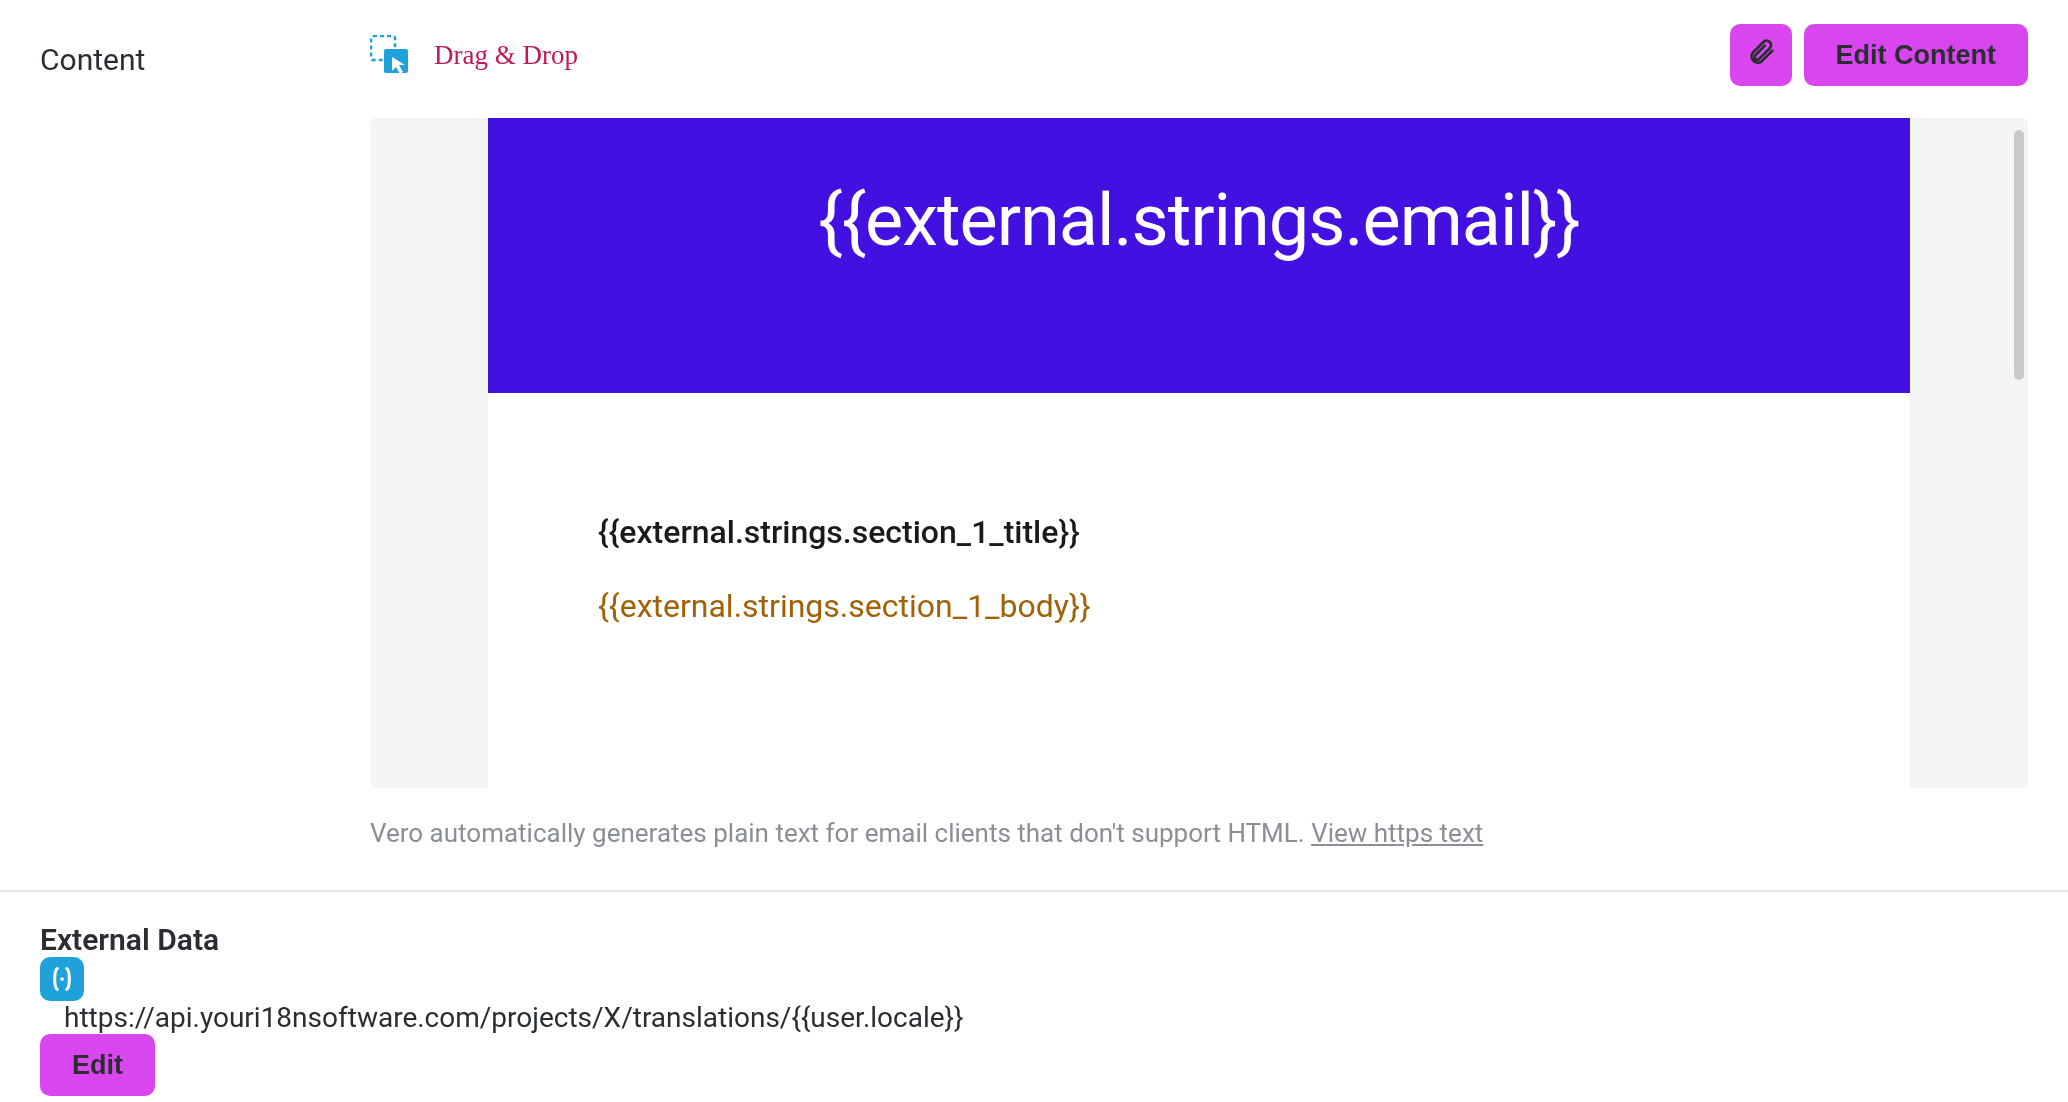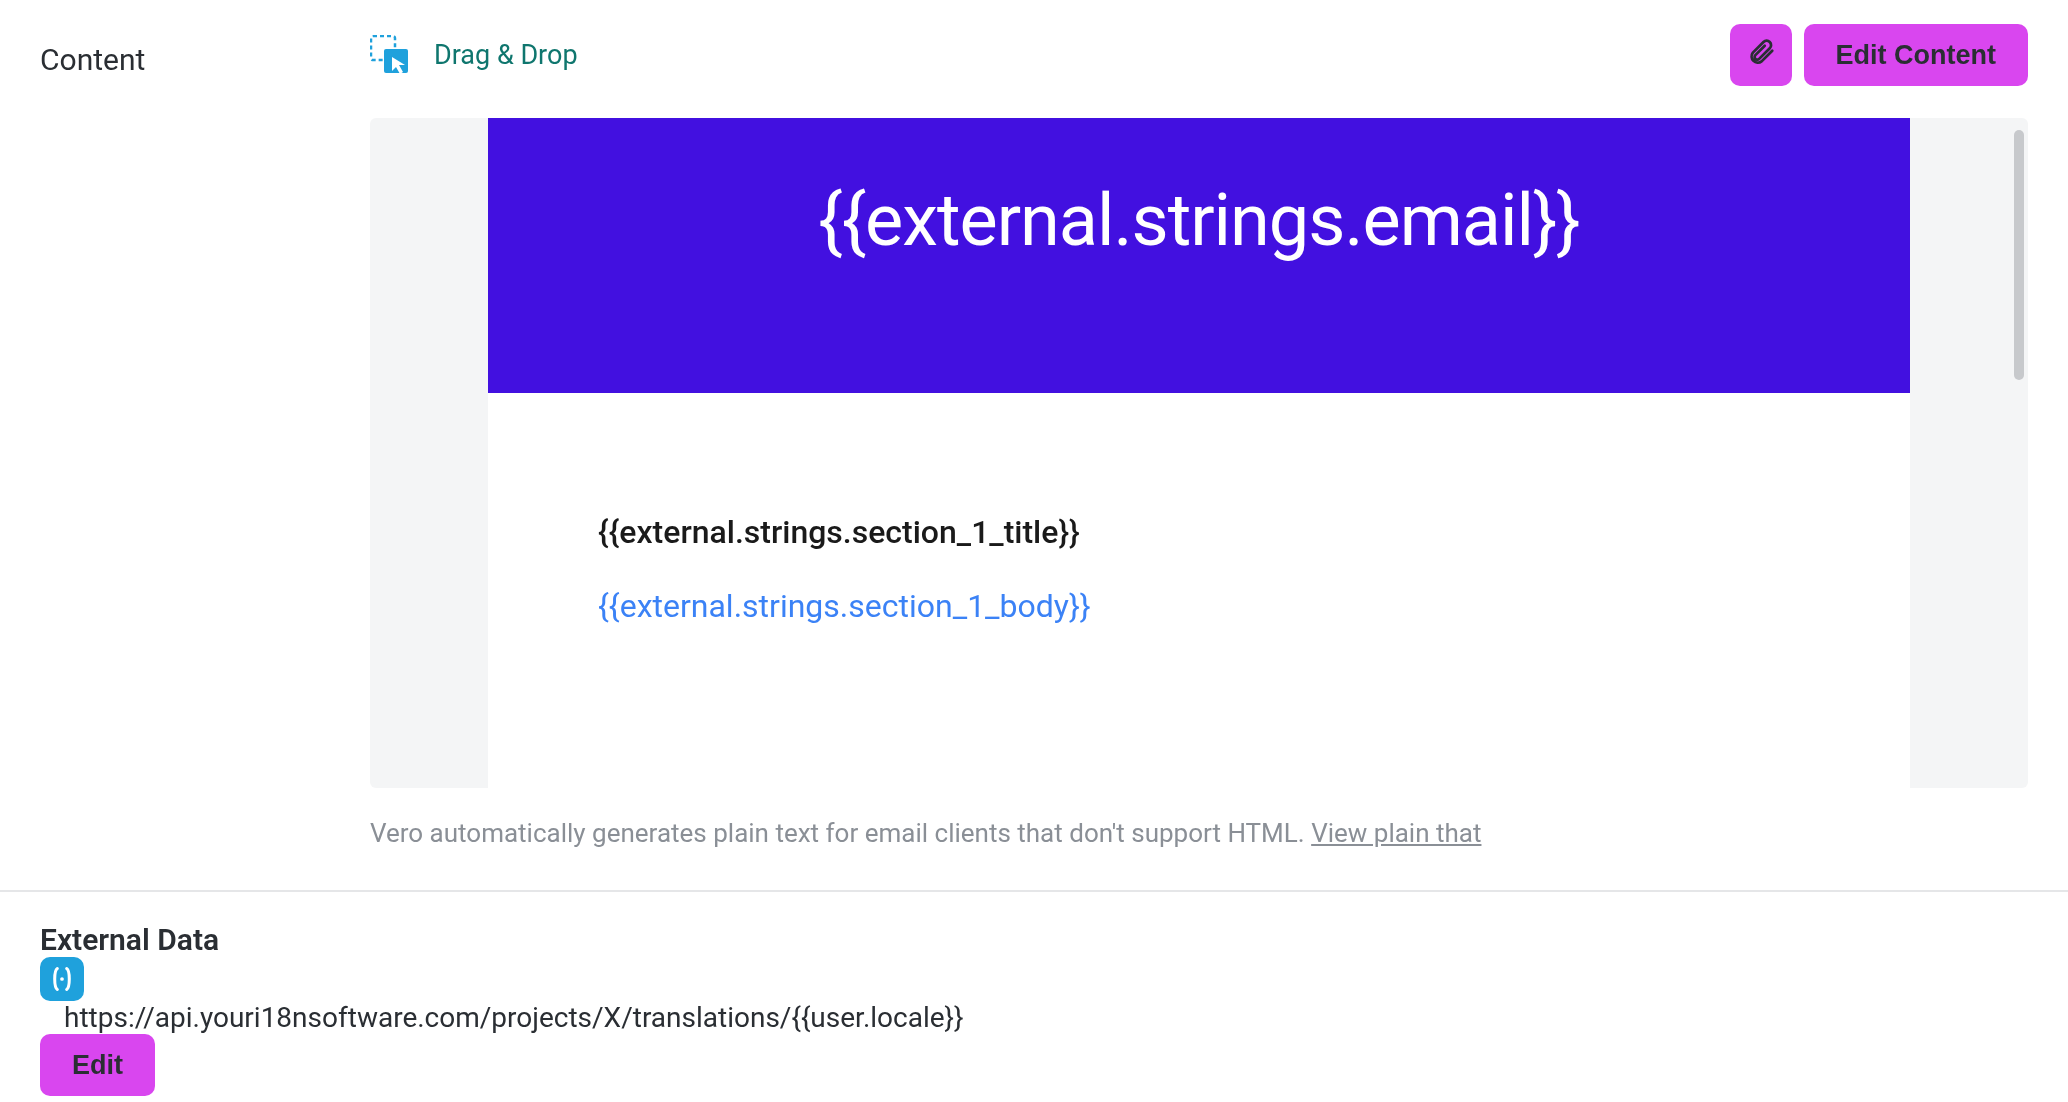--- a/index.html
+++ b/index.html
@@ -36,23 +36,24 @@
       height: 70px;
       margin-top: -10px;
     }
     .drag-icon {
       width: 40px;
       height: 40px;
       flex-shrink: 0;
     }
     .drag-label {
       font-size: 27px;
-      color: #0f766e;
+      color: #be185d;
       margin-left: 24px;
       font-weight: 400;
+      font-family: Liberation Serif, serif;
     }
     .header-spacer {
       flex: 1;
     }
     .btn {
       height: 62px;
       border-radius: 10px;
       background: #d946ef;
       border: none;
       font-size: 27px;
@@ -107,21 +108,21 @@
     }
     .section-title {
       font-size: 32px;
       font-weight: 500;
       color: #1a1a1a;
       margin-bottom: 36px;
     }
     .section-body {
       font-size: 32px;
       font-weight: 400;
-      color: #3b82f6;
+      color: #a16207;
     }
     .hint {
       margin-top: 30px;
       font-size: 26px;
       color: #8a8f96;
     }
     .hint a {
       color: #8a8f96;
       text-decoration: underline;
     }
@@ -198,21 +199,21 @@
       <div class="preview-inner">
         <div class="hero">{{external.strings.email}}</div>
         <div class="section">
           <div class="section-title">{{external.strings.section_1_title}}</div>
           <div class="section-body">{{external.strings.section_1_body}}</div>
         </div>
       </div>
     </div>
 
     <div class="hint">
-      <span>Vero automatically generates plain text for email clients that don't support HTML. </span><a href="#">View plain that</a>
+      <span>Vero automatically generates plain text for email clients that don't support HTML. </span><a href="#">View https text</a>
     </div>
   </div>
 </div>
 
 <hr class="divider">
 
 <div class="ext-row">
   <div class="ext-label">External Data</div>
   <span class="ext-icon">
     <svg viewBox="0 0 24 24" width="28" height="28" fill="none" stroke="#ffffff" stroke-width="2.6" stroke-linecap="round" stroke-linejoin="round">

